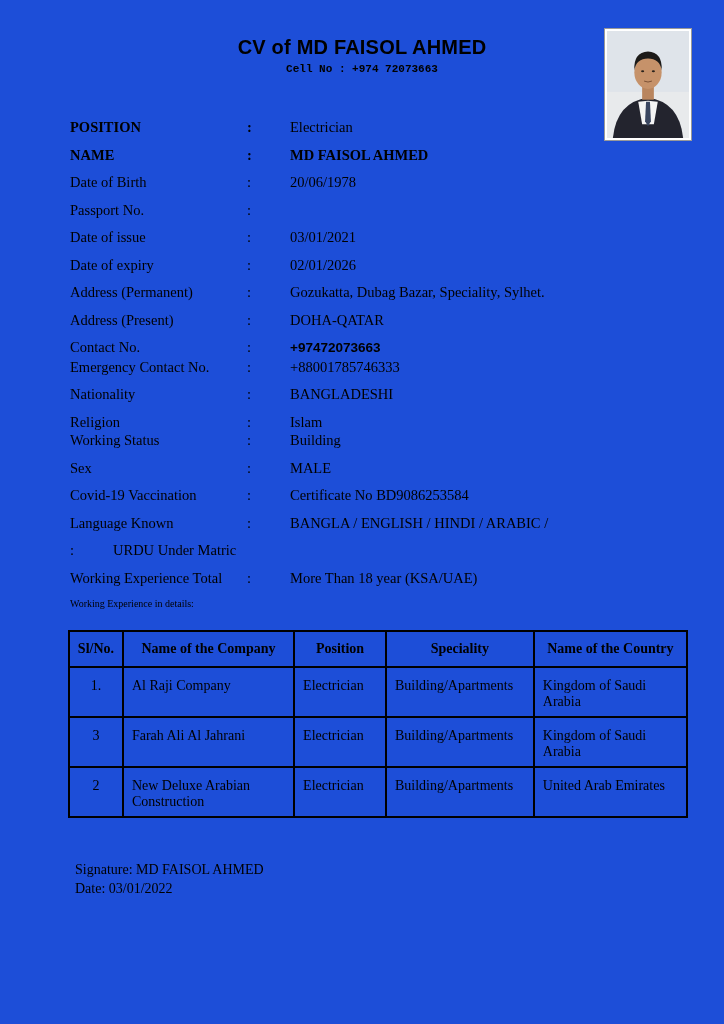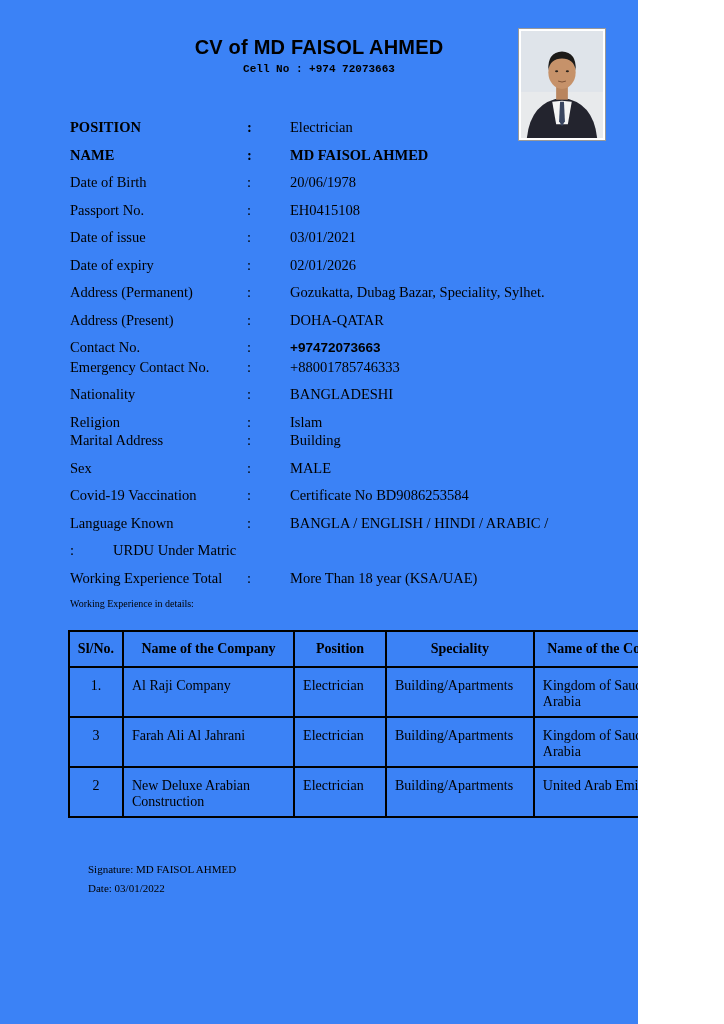--- a/index.html
+++ b/index.html
@@ -1,22 +1,22 @@
 <!DOCTYPE html>
 <html><head>
 <meta charset="utf-8">
 <style>
   * { margin: 0; padding: 0; box-sizing: border-box; }
   html, body { background: #ffffff; }
   body { font-family: "Liberation Serif", serif; color: #000; }
   .page {
     position: relative;
-    width: 638px;
+    width: 724px;
     height: 1024px;
-    background: #3b82f6;
+    background: #1d4ed8;
     overflow: hidden;
   }
   .doc-header { text-align: center; padding-top: 36px; }
   .doc-title {
     font-family: "Liberation Sans", sans-serif;
     font-weight: bold;
     font-size: 20px;
     letter-spacing: 0.2px;
   }
   .doc-cell {
@@ -86,23 +86,23 @@
   .exp-table td { height: 50px; padding-top: 10px; }
   .col-sl { width: 54px; }
   .col-company { width: 172px; }
   .col-position { width: 92px; }
   .col-speciality { width: 148px; margin-left: 38px; }
   .col-country { width: 154px; }
   td.center { text-align: center; }
 
   .footer {
     position: absolute;
-    left: 88px;
+    left: 75px;
     top: 860px;
-    font-size: 11px;
+    font-size: 14px;
     line-height: 19px;
   }
 </style>
 </head>
 <body>
 
 <div class="page">
 
   <div class="doc-header">
     <div class="doc-title">CV of MD FAISOL AHMED</div>
@@ -148,21 +148,20 @@
 
     <div class="field-row">
       <span class="f-label">Date of Birth</span>
       <span class="f-colon">:</span>
       <span class="f-value">20/06/1978</span>
     </div>
 
     <div class="field-row">
       <span class="f-label">Passport No.</span>
       <span class="f-colon">:</span>
-      <span class="f-value">EH0415108</span>
     </div>
 
     <div class="field-row">
       <span class="f-label">Date of issue</span>
       <span class="f-colon">:</span>
       <span class="f-value">03/01/2021</span>
     </div>
 
     <div class="field-row">
       <span class="f-label">Date of expiry</span>
@@ -200,21 +199,21 @@
       <span class="f-value">BANGLADESHI</span>
     </div>
 
     <div class="field-row tight">
       <span class="f-label">Religion</span>
       <span class="f-colon">:</span>
       <span class="f-value">Islam</span>
     </div>
 
     <div class="field-row">
-      <span class="f-label">Marital Address</span>
+      <span class="f-label">Working Status</span>
       <span class="f-colon">:</span>
       <span class="f-value">Building</span>
     </div>
 
     <div class="field-row">
       <span class="f-label">Sex</span>
       <span class="f-colon">:</span>
       <span class="f-value">MALE</span>
     </div>
 

